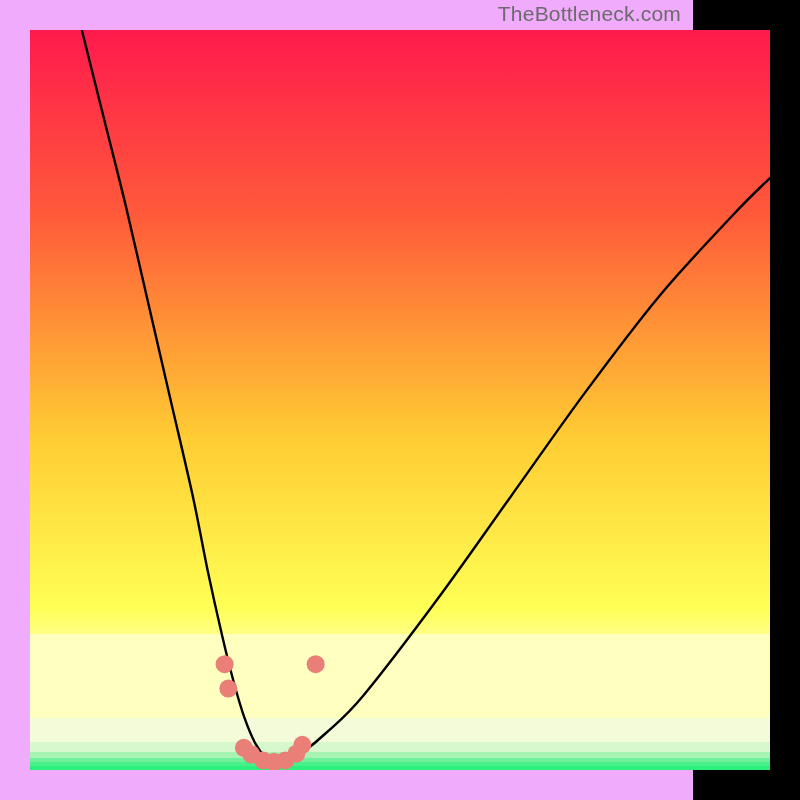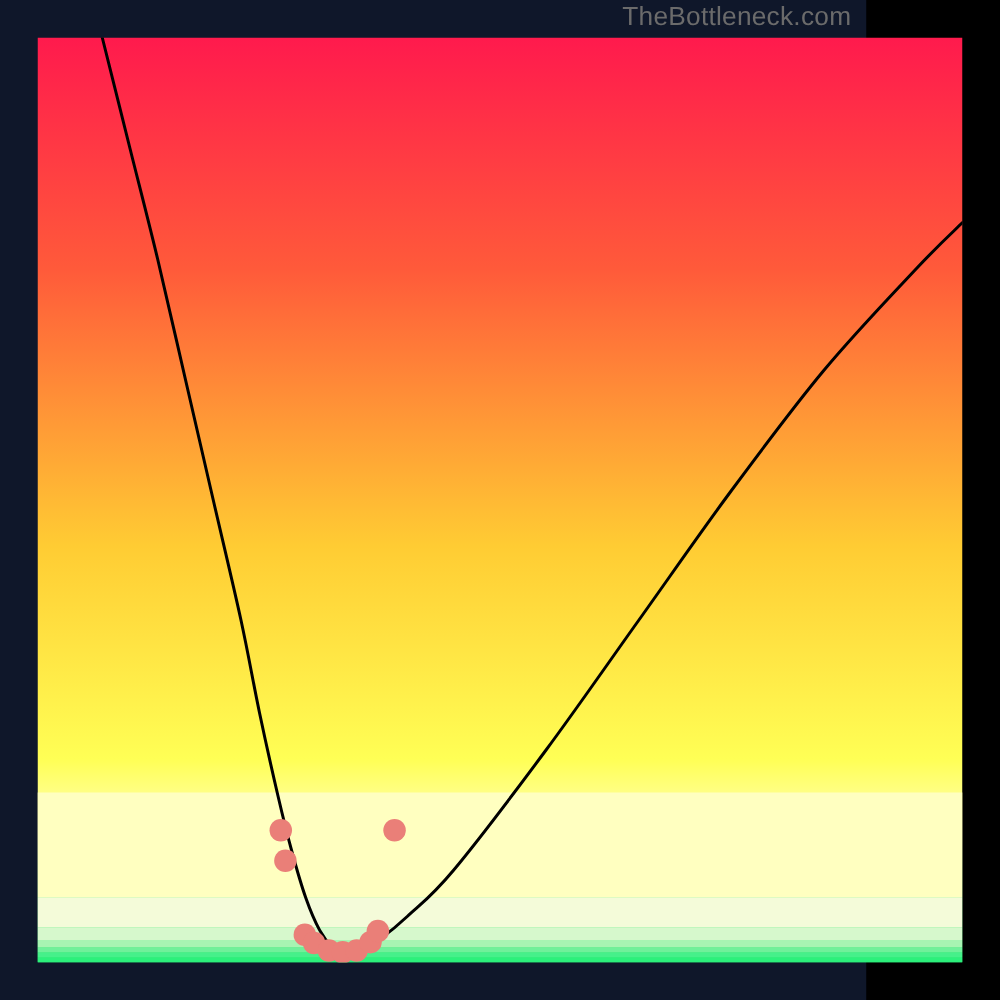--- a/index.html
+++ b/index.html
@@ -9,21 +9,21 @@
     height: 800px;
     background: #000;
     overflow: hidden;
     font-family: Arial, Helvetica, sans-serif;
   }
   .frame {
     position: absolute;
     left: 0; top: 0;
     width: 693px;
     height: 800px;
-    background: #0f172a;
+    background: #f0abfc;
   }
   .watermark {
     position: absolute;
     top: 2px;
     right: 12px;
     color: #6b6b6b;
     font-size: 21px;
     font-weight: 400;
     letter-spacing: 0.2px;
     z-index: 50;

